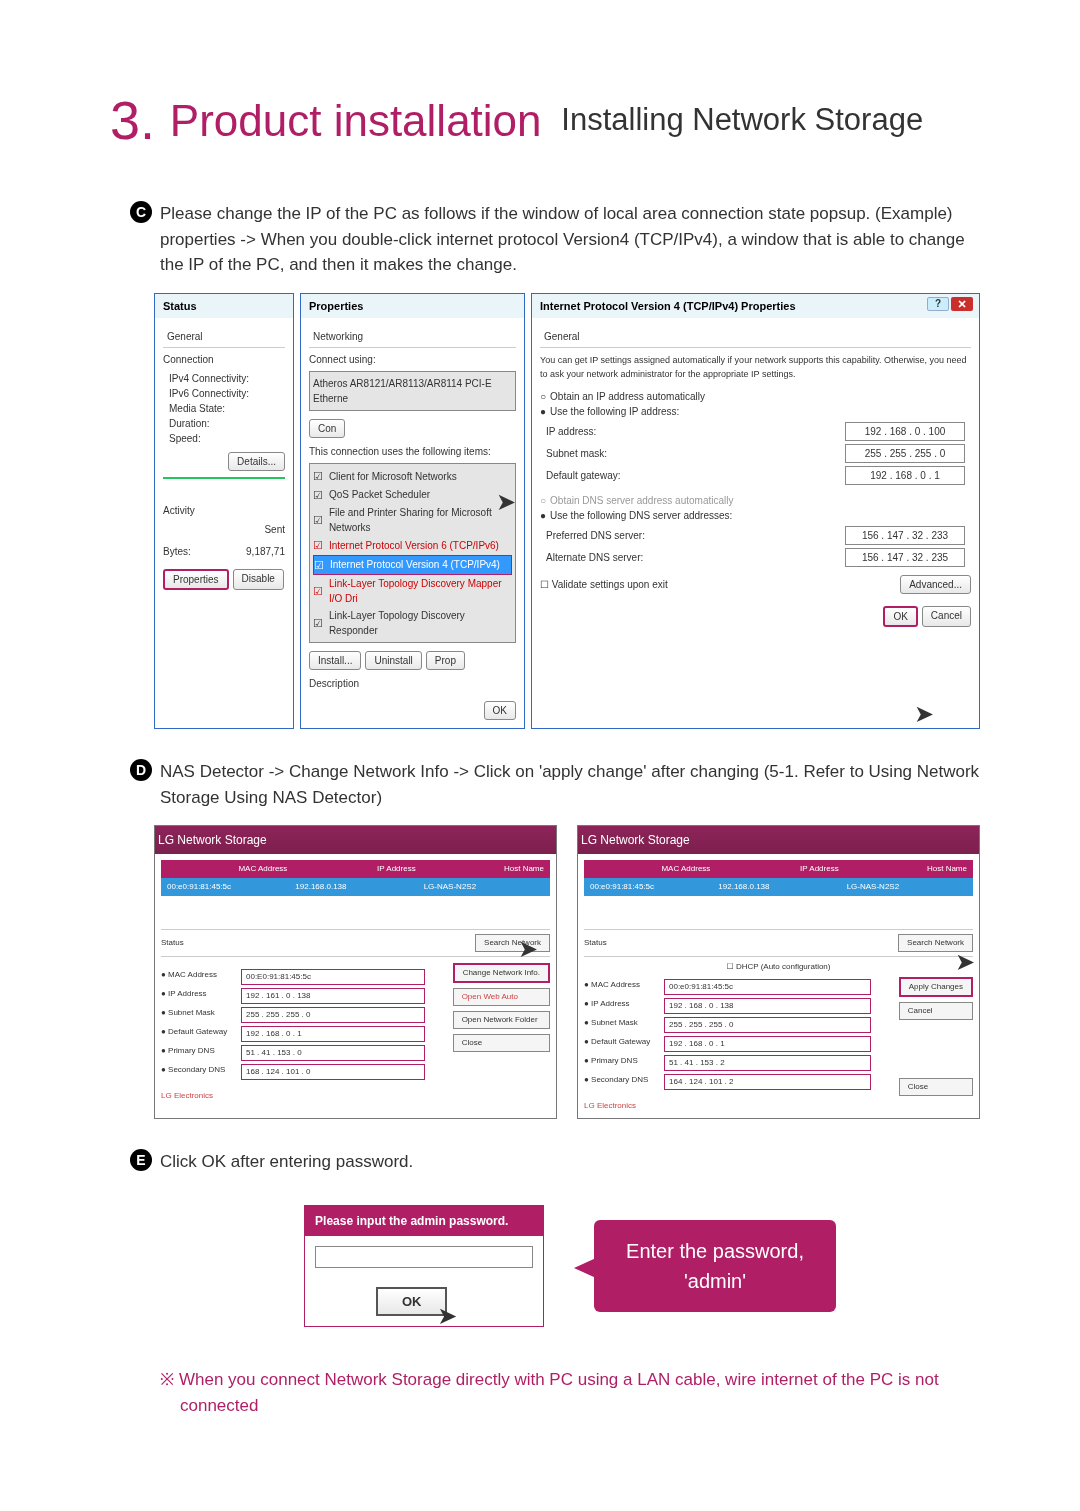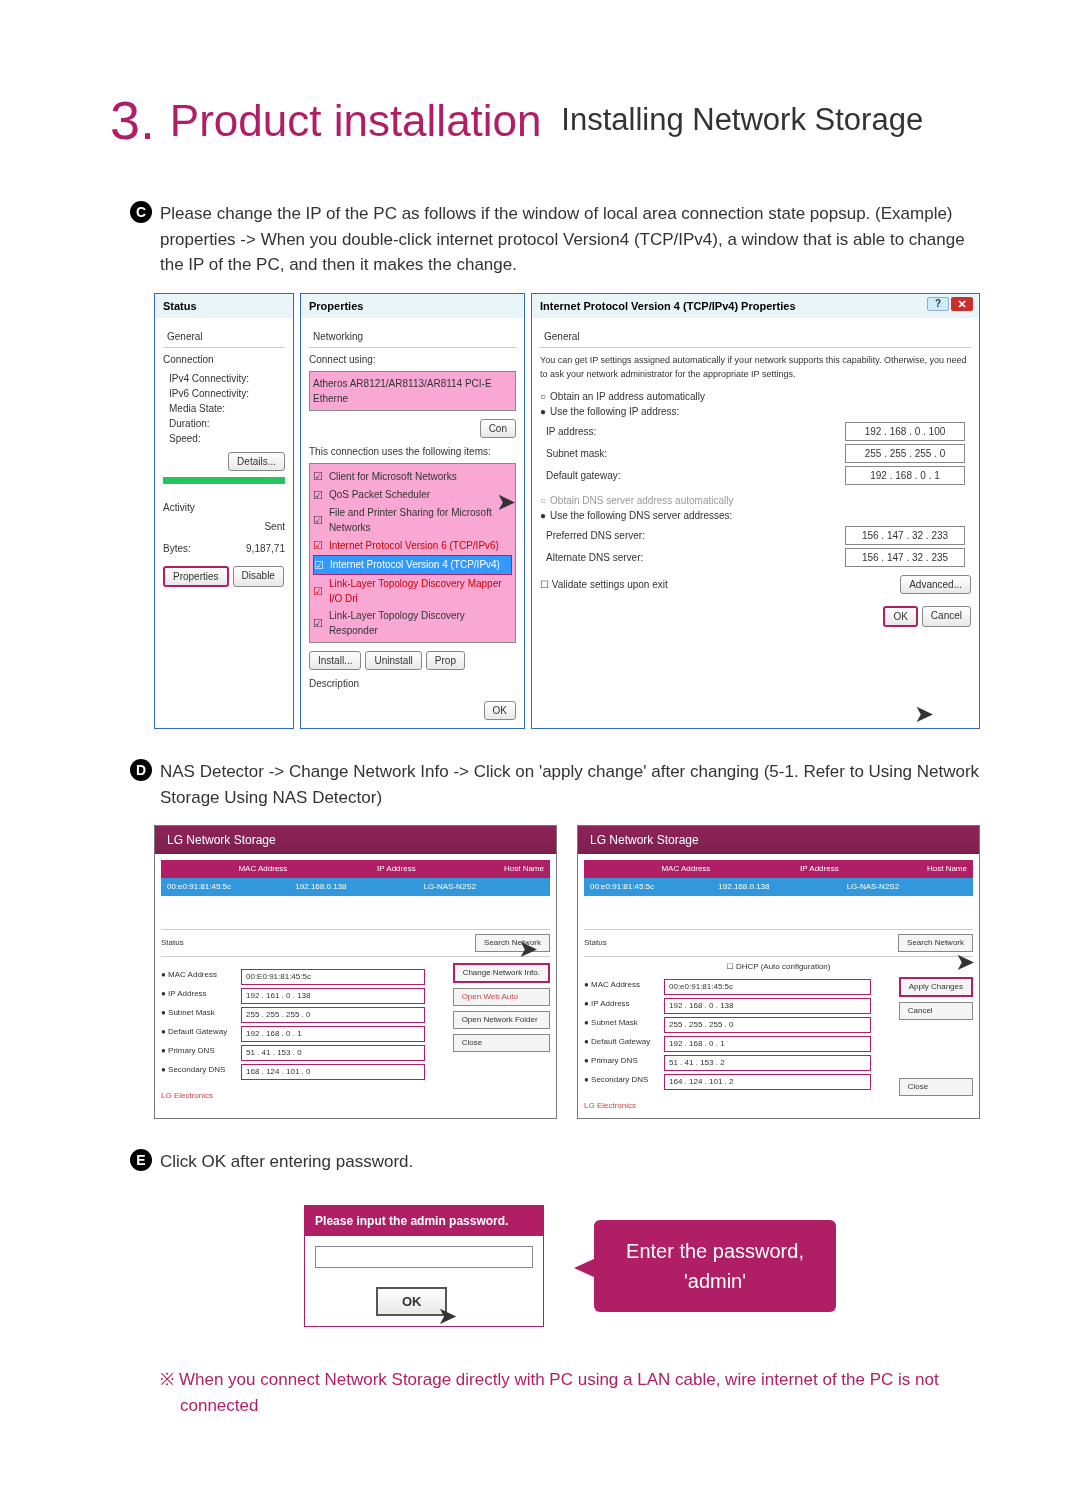--- a/index.html
+++ b/index.html
@@ -110,21 +110,21 @@
       font-size: 10px;
       color: #333;
     }
     .window-body {
       padding: 8px;
       font-size: 10px;
       flex: 1;
     }
     .listbox {
       border: 1px solid #888;
-      background: #f9a8d4;
+      background: #e5e5e5;
       padding: 3px;
       margin: 4px 0 8px 0;
     }
     .listbox .item {
       display: flex;
       align-items: center;
       gap: 4px;
       padding: 1px 0;
     }
     .listbox .item.hl {
@@ -160,21 +160,21 @@
     .radio::before { content: "○"; margin-right: 4px; }
     .radio.sel::before { content: "●"; }
     .nas-window {
       border: 1px solid #777;
       background: #fff;
       font-size: 8px;
     }
     .nas-title {
       background: linear-gradient(#8d2459,#7d1f4e);
       color: #fff;
-      padding: 5px 12px;
+      padding: 5px 3px;
       font-size: 12px;
       position: relative;
     }
     .nas-body {
       padding: 6px;
       font-size: 8px;
     }
     .nas-hdr {
       background: #b01f66;
       color: #fff;
@@ -301,21 +301,21 @@
         <div style="border-bottom:1px solid #ccc;padding:3px 4px;margin-bottom:4px;">General</div>
         <div style="margin-bottom:4px;">Connection</div>
         <div style="padding-left:6px;">
           <div>IPv4 Connectivity:</div>
           <div>IPv6 Connectivity:</div>
           <div>Media State:</div>
           <div>Duration:</div>
           <div>Speed:</div>
         </div>
         <div style="margin:6px 0;text-align:right;"><span class="btn small">Details...</span></div>
-        <div style="border-top:7px solid #22c55e;padding-top:16px;margin-top:6px;">
+        <div style="border-top:2px solid #22c55e;padding-top:24px;margin-top:6px;">
           <div>Activity</div>
           <div style="text-align:right;padding:4px 0;">Sent</div>
           <div class="field-row">
               <span>Bytes:</span>
               <span>9,187,71</span>
             </div>
         </div>
         <div style="margin-top:10px;display:flex;gap:4px;">
           <span class="btn small emph">Properties</span>
           <span class="btn small">Disable</span>
@@ -324,21 +324,21 @@
     </div>
 
     <div class="window" style="flex:0 0 225px;position:relative;">
       <div class="window-title whitey">Properties</div>
       <div class="window-body">
         <div style="border-bottom:1px solid #ccc;padding:3px 4px;margin-bottom:4px;">Networking</div>
         <div>Connect using:</div>
         <div class="listbox">
             <div class="item">Atheros AR8121/AR8113/AR8114 PCI-E Etherne</div>
           </div>
-        <div style="text-align:right;"><span class="btn small">Con</span></div>
+        <div style=""><span class="btn small">Con</span></div>
         <div style="margin-top:6px;">This connection uses the following items:</div>
         <div class="listbox" style="height:auto;">
           <div class="item check">Client for Microsoft Networks</div>
           <div class="item check">QoS Packet Scheduler</div>
           <div class="item check">File and Printer Sharing for Microsoft Networks</div>
           <div class="item check" style="color:#c00;">Internet Protocol Version 6 (TCP/IPv6)</div>
           <div class="item check hl" style="border:1px solid #b01f66;">Internet Protocol Version 4 (TCP/IPv4)</div>
           <div class="item check" style="color:#c00;">Link-Layer Topology Discovery Mapper I/O Dri</div>
           <div class="item check">Link-Layer Topology Discovery Responder</div>
         </div>

